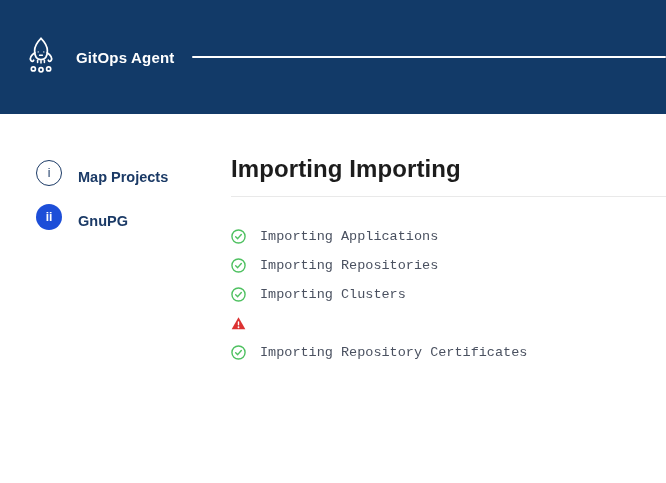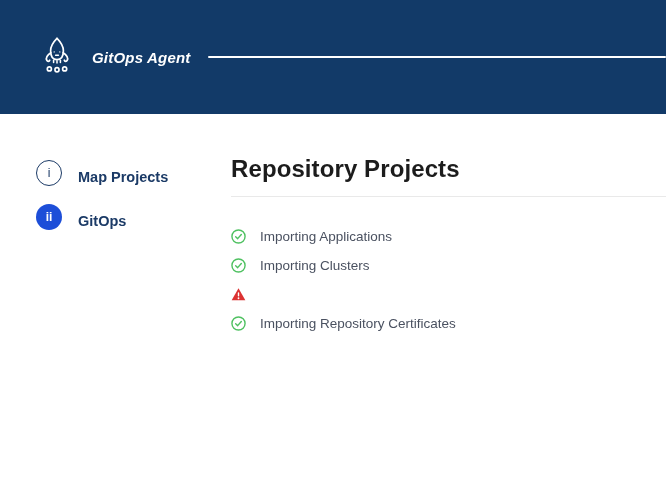--- a/index.html
+++ b/index.html
@@ -5,22 +5,21 @@
   * { margin: 0; padding: 0; box-sizing: border-box; }
   html, body { width: 666px; height: 483px; overflow: hidden; background: #fff;
     font-family: "Liberation Sans", sans-serif; }
 
   
   .app-header {
     height: 114px;
     background: #123a68;
     display: flex;
     align-items: center;
-    padding-left: 40px;
-    font-style: italic;
+    padding-left: 24px;
   }
   .logo-wrap { width: 34px; display: flex; justify-content: center; }
   .app-title {
     color: #ffffff;
     font-size: 15px;
     font-weight: 700;
     letter-spacing: 0.2px;
     margin-left: 18px;
     white-space: nowrap;
   }
@@ -88,20 +87,21 @@
   }
   .status-list {
     list-style: none;
     margin-top: 32px;
   }
   .status-item {
     display: flex;
     align-items: flex-end;
     margin-bottom: 14px;
     height: 15px;
+    font-family: Liberation Mono, monospace;
   }
   .status-icon { width: 15px; height: 15px; flex-shrink: 0; display: block; }
   .status-label {
     margin-left: 14px;
     color: #4a5160;
     font-size: 13.5px;
   }
 </style>
 </head>
 <body>
@@ -136,38 +136,45 @@
 
 <div class="page-body">
 
   <aside class="wizard-sidebar">
     <div class="wizard-step">
       <span class="step-circle outline">i</span>
       <span class="step-label">Map Projects</span>
     </div>
     <div class="wizard-step">
       <span class="step-circle filled">ii</span>
-      <span class="step-label">GitOps</span>
+      <span class="step-label">GnuPG</span>
     </div>
   </aside>
 
   <main class="main-content">
-    <h1 class="page-title">Repository Projects</h1>
+    <h1 class="page-title">Importing Importing</h1>
     <hr class="title-divider">
 
     <ul class="status-list">
 
       <li class="status-item">
         <svg class="status-icon" viewBox="0 0 16 16">
           <circle cx="8" cy="8" r="7" fill="none" stroke="#4fc161" stroke-width="1.5"></circle>
           <path d="M5 8.3 L7.1 10.3 L11 5.8" fill="none" stroke="#4fc161" stroke-width="1.5" stroke-linecap="round" stroke-linejoin="round"></path>
         </svg>
         <span class="status-label">Importing Applications</span>
       </li>
 
+      <li class="status-item">
+        <svg class="status-icon" viewBox="0 0 16 16">
+          <circle cx="8" cy="8" r="7" fill="none" stroke="#4fc161" stroke-width="1.5"></circle>
+          <path d="M5 8.3 L7.1 10.3 L11 5.8" fill="none" stroke="#4fc161" stroke-width="1.5" stroke-linecap="round" stroke-linejoin="round"></path>
+        </svg>
+        <span class="status-label">Importing Repositories</span>
+      </li>
 
       <li class="status-item">
         <svg class="status-icon" viewBox="0 0 16 16">
           <circle cx="8" cy="8" r="7" fill="none" stroke="#4fc161" stroke-width="1.5"></circle>
           <path d="M5 8.3 L7.1 10.3 L11 5.8" fill="none" stroke="#4fc161" stroke-width="1.5" stroke-linecap="round" stroke-linejoin="round"></path>
         </svg>
         <span class="status-label">Importing Clusters</span>
       </li>
 
       <li class="status-item">

